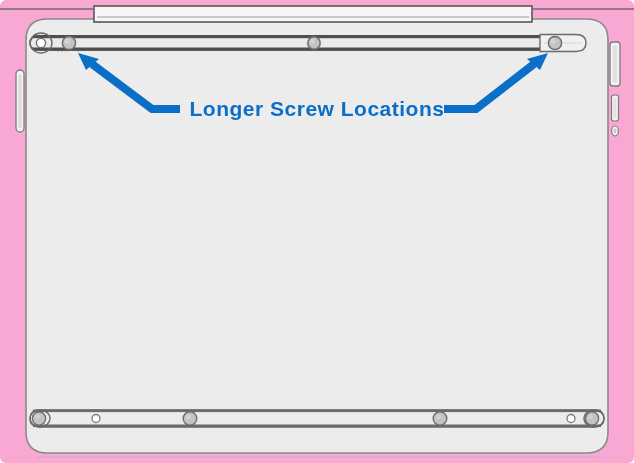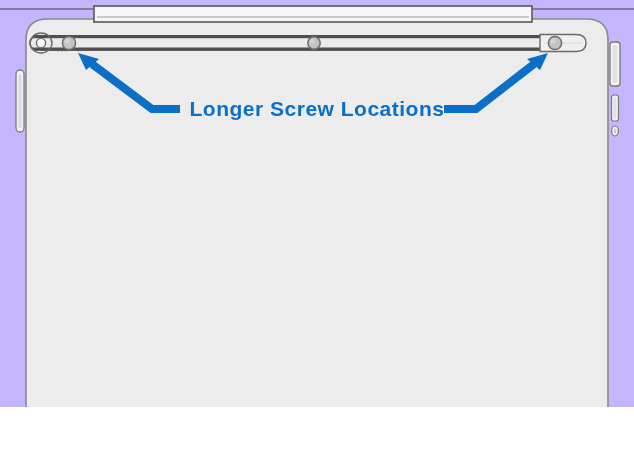--- a/index.html
+++ b/index.html
@@ -7,23 +7,24 @@
     margin: 0;
     padding: 0;
     background: #ffffff;
   }
   body {
     font-family: "Liberation Sans", sans-serif;
   }
   #stage {
     position: relative;
     width: 634px;
-    height: 407px;
-    background: #c4b5fd;
+    height: 463px;
+    background: #f9a8d4;
     overflow: hidden;
+    border-radius: 6px;
   }
   #stage svg {
     display: block;
   }
   .annotation-text {
     font-family: "Liberation Sans", sans-serif;
     font-weight: bold;
     font-size: 21px;
     letter-spacing: 0.5px;
     fill: #0b6fc8;

